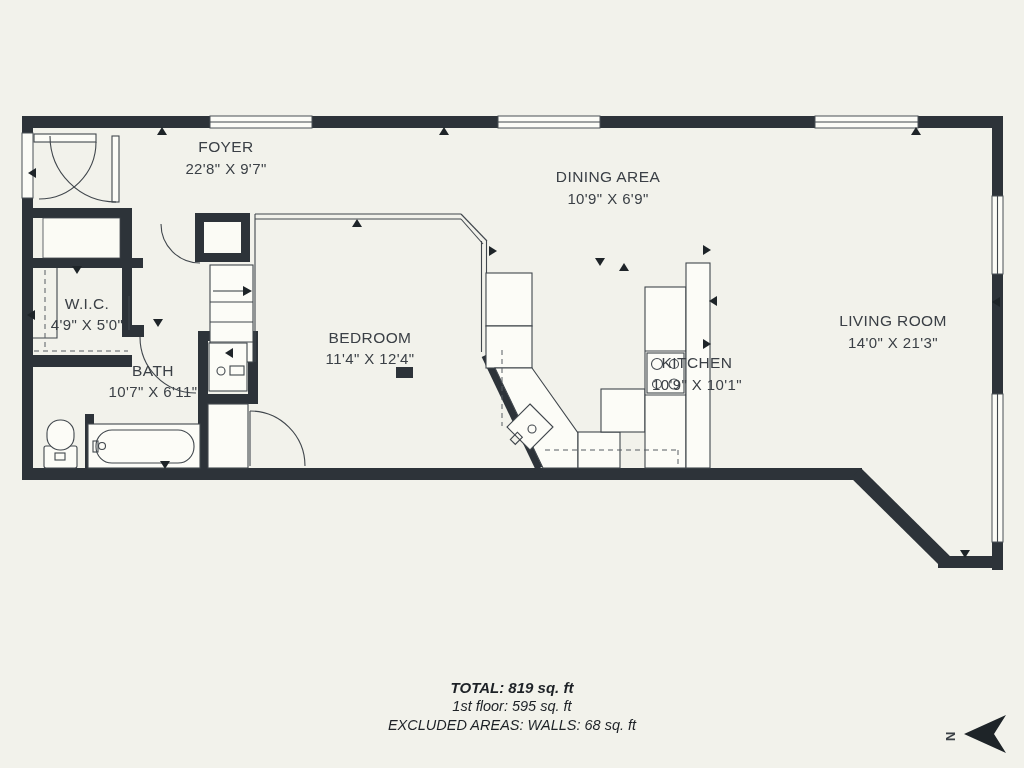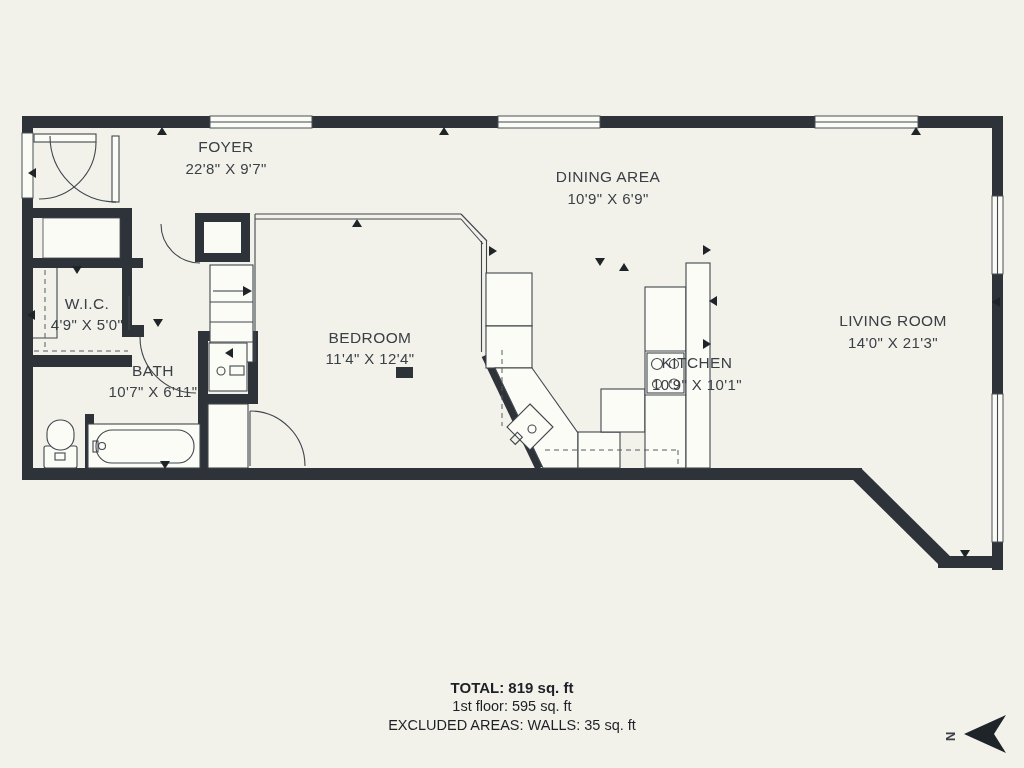--- a/index.html
+++ b/index.html
@@ -18,21 +18,21 @@
   .room-name{font-size:15.5px;}
   .room-dims{font-size:15px;}
   .thin{stroke:#41474d;stroke-width:1.1;fill:none;}
   .thinf{stroke:#41474d;stroke-width:1.1;fill:#fcfcf7;}
   .wall{fill:#2d3339;}
   .win{fill:#fcfcf7;stroke:#4a5056;stroke-width:1;}
   .dash{stroke:#565c62;stroke-width:1;fill:none;stroke-dasharray:5 4;}
   .mark{fill:#1e2428;}
   #summary{
     position:absolute;left:512px;top:678px;transform:translateX(-50%);
-    text-align:center;color:#1d2126;white-space:nowrap;
+    text-align:center;color:#1d2126;white-space:nowrap;font-style:italic;
   }
   #summary .l1{font-size:15px;font-weight:bold;line-height:19px;}
   #summary .l2,#summary .l3{font-size:14.5px;line-height:19px;}
 </style>
 </head>
 <body>
 
 <div id="plan-stage">
 <svg width="1024" height="768" viewBox="0 0 1024 768">
 
@@ -239,14 +239,14 @@
   <g>
     <text x="951" y="740" font-size="13" font-weight="600" fill="#1e2428" text-anchor="middle" transform="rotate(-90 951 736)">N</text>
     <polygon class="mark" points="964,734 1006,715 994,734 1006,753"></polygon>
   </g>
 </svg>
 </div>
 
 <div id="summary">
   <div class="l1">TOTAL: 819 sq. ft</div>
   <div class="l2">1st floor: 595 sq. ft</div>
-  <div class="l3">EXCLUDED AREAS: WALLS: 35 sq. ft</div>
+  <div class="l3">EXCLUDED AREAS: WALLS: 68 sq. ft</div>
 </div>
 
 </body></html>

